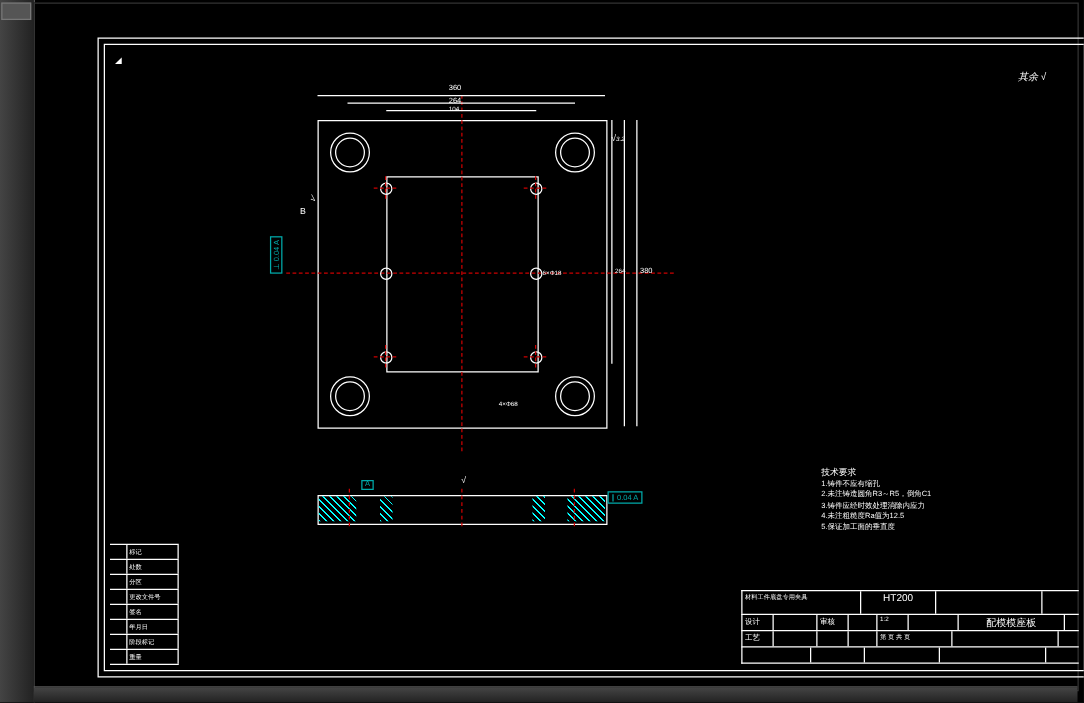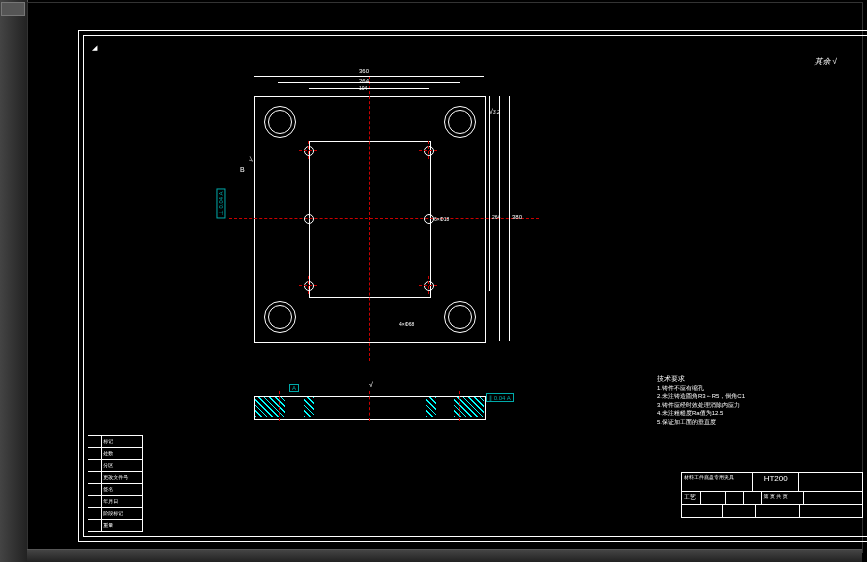--- a/index.html
+++ b/index.html
@@ -65,21 +65,21 @@
     left: 4px;
     top: 4px;
     right: 4px;
     bottom: 4px;
     border: 1px solid #fff;
   }
   .title-block {
     position: absolute;
     right: 4px;
     bottom: 4px;
-    width: 182px;
+    width: 270px;
     height: 60px;
   }
   .tb-row {
     display: flex;
     border-top: 1px solid #fff;
     border-left: 1px solid #fff;
   }
   .tb-cell {
     border-right: 1px solid #fff;
     font-size: 6px;
@@ -295,20 +295,29 @@
           <div>5.保证加工面的垂直度</div>
         </div>
 
         <div class="title-block">
           <div class="tb-row" style="height:18px">
             <div class="tb-cell" style="width:90px;font-size:5px">材料工件底盘专用夹具</div>
             <div class="tb-cell" style="width:55px;text-align:center;font-size:8px">HT200</div>
             <div class="tb-cell" style="width:80px;font-size:5px"></div>
           </div>
           <div class="tb-row" style="height:12px">
+            <div class="tb-cell" style="width:20px">设计</div>
+            <div class="tb-cell" style="width:30px"></div>
+            <div class="tb-cell" style="width:20px">审核</div>
+            <div class="tb-cell" style="width:18px"></div>
+            <div class="tb-cell" style="width:20px;font-size:5px">1:2</div>
+            <div class="tb-cell" style="width:35px"></div>
+            <div class="tb-cell" style="width:80px;text-align:center;font-size:8px">配模模座板</div>
+          </div>
+          <div class="tb-row" style="height:12px">
             <div class="tb-cell" style="width:20px">工艺</div>
             <div class="tb-cell" style="width:30px"></div>
             <div class="tb-cell" style="width:20px"></div>
             <div class="tb-cell" style="width:18px"></div>
             <div class="tb-cell" style="width:55px;font-size:5px">第 页  共 页</div>
             <div class="tb-cell" style="width:80px"></div>
           </div>
           <div class="tb-row" style="height:12px;border-bottom:1px solid #fff">
             <div class="tb-cell" style="width:50px"></div>
             <div class="tb-cell" style="width:38px"></div>

